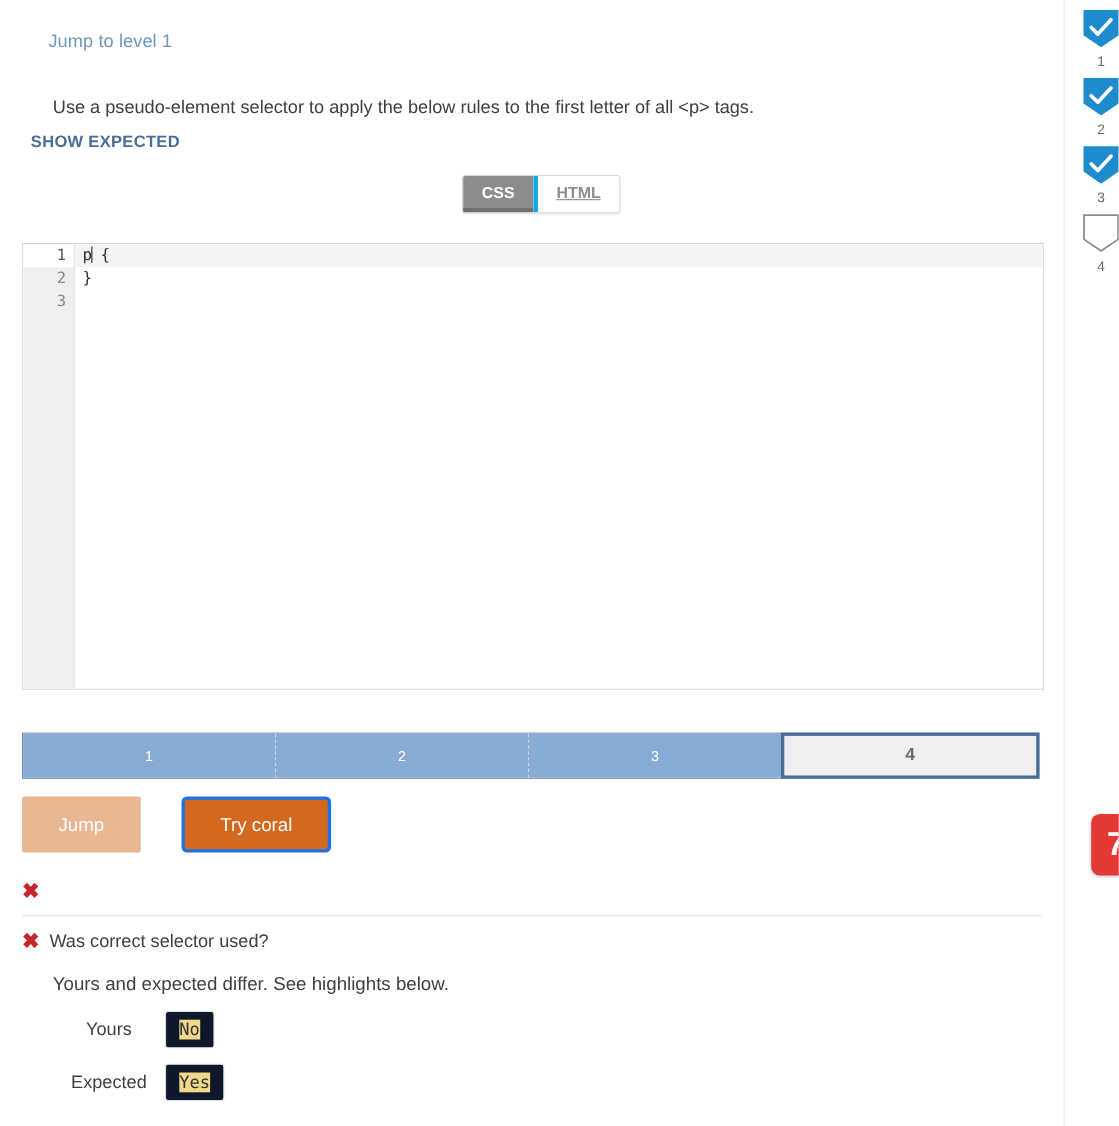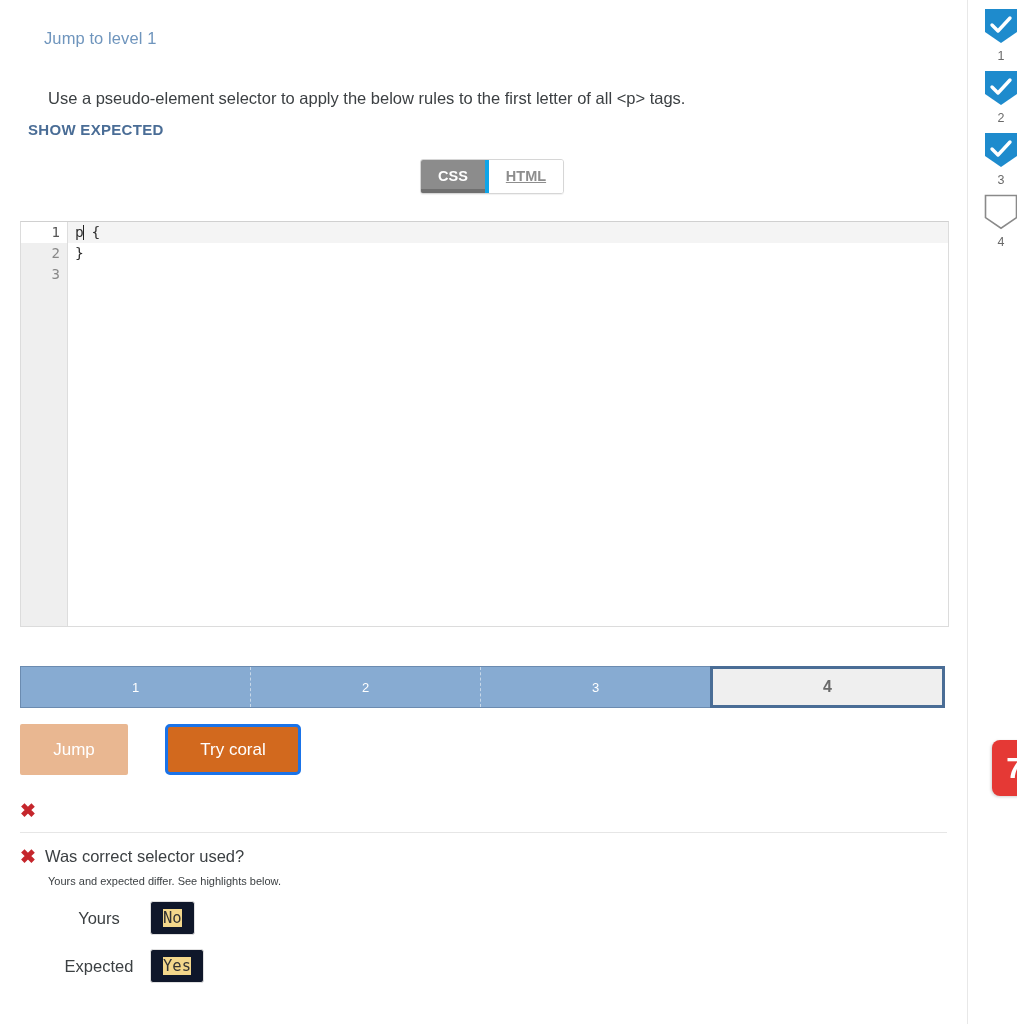--- a/index.html
+++ b/index.html
@@ -246,22 +246,22 @@
   }
   .res-line {
     display: flex;
     align-items: flex-start;
     gap: 9px;
     font-size: 16.5px;
     color: #3c4043;
   }
   .res-sub {
     margin-left: 28px;
-    margin-top: 9px;
-    font-size: 11px;
+    margin-top: 19px;
+    font-size: 17px;
     color: #3c4043;
   }
   .res-row {
     margin-left: 28px;
     margin-top: 14px;
     display: flex;
     align-items: center;
     text-align: center;
   }
   .res-label {

